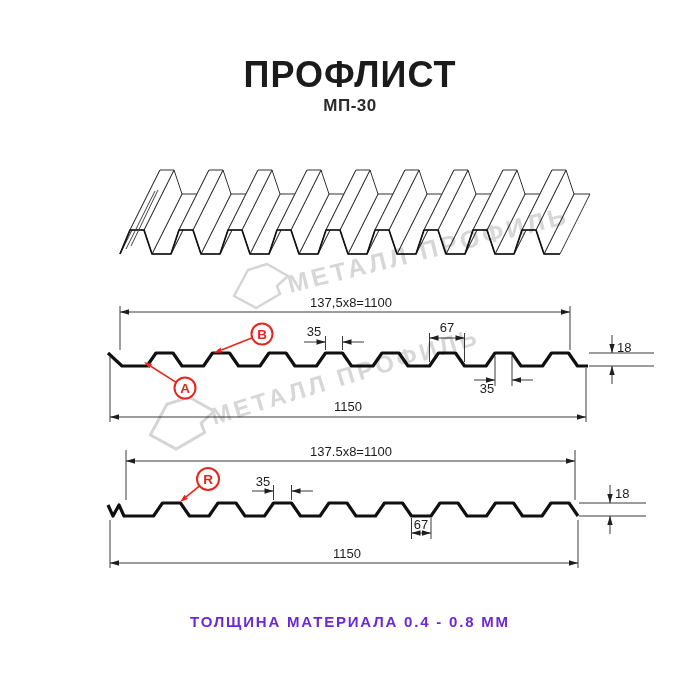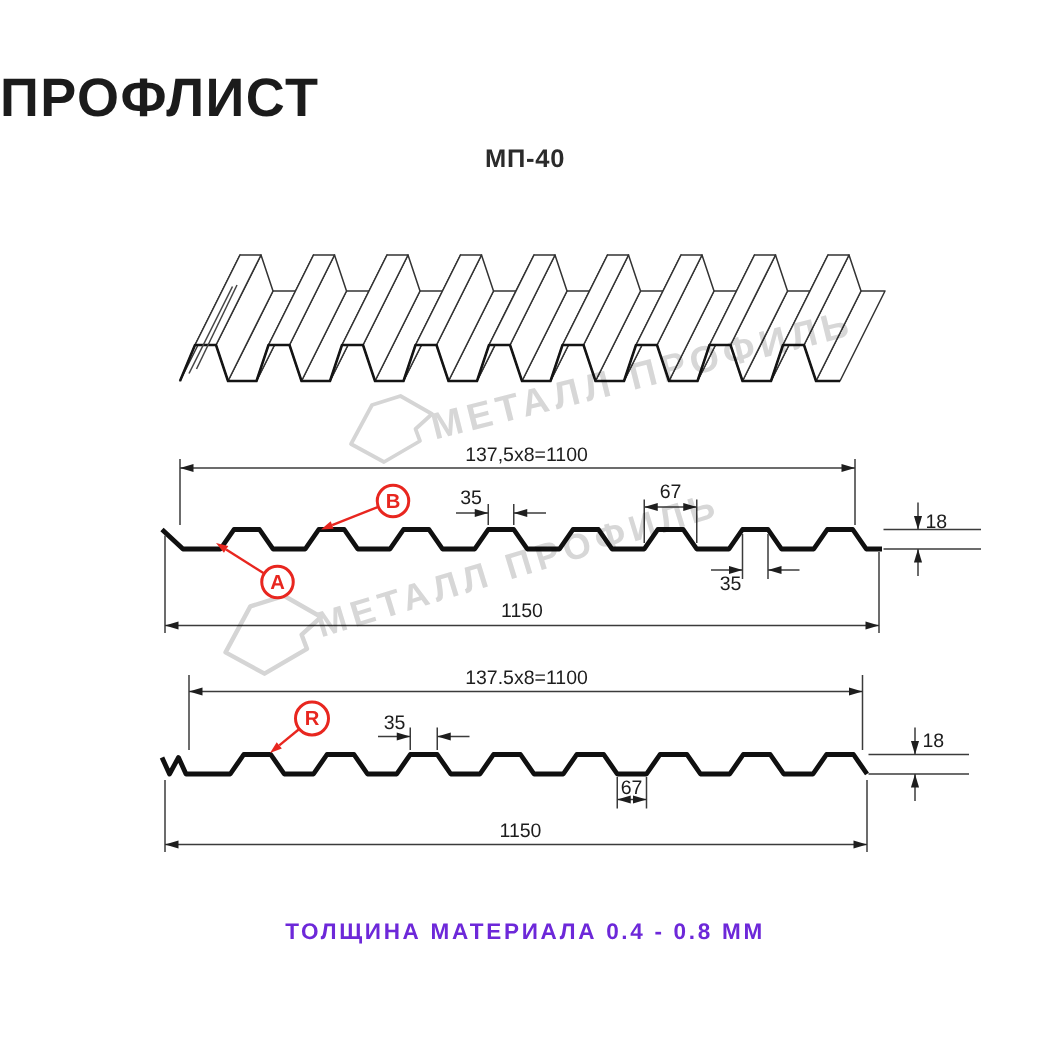--- a/index.html
+++ b/index.html
@@ -1,18 +1,18 @@
 <!DOCTYPE html>
 <html><head>
 <meta charset="utf-8">
 <style>
   html,body{margin:0;padding:0;}
   .page{position:relative;width:700px;height:700px;background:#ffffff;overflow:hidden;
         font-family:"Liberation Sans","DejaVu Sans",sans-serif;}
-  .title{position:absolute;top:44px;left:0;width:100%;
+  .title{position:absolute;top:54px;left:0;width:100%;text-align:center;
          font-size:36px;font-weight:800;letter-spacing:1px;color:#1b1b1b;}
   .subtitle{position:absolute;top:96px;left:0;width:100%;text-align:center;
          font-size:17px;font-weight:700;letter-spacing:.5px;color:#2b2b2b;}
   .footer{position:absolute;top:613px;left:0;width:100%;text-align:center;
          font-size:15px;font-weight:700;letter-spacing:1.8px;color:#6d28d9;}
   svg{position:absolute;left:0;top:0;}
   .dim{stroke:#3b3b3b;stroke-width:1;}
   .arr{fill:#1e1e1e;}
   .profile{fill:none;stroke:#101010;stroke-width:3.2;stroke-linejoin:round;}
   .q{fill:#ffffff;stroke:#333333;stroke-width:1;stroke-linejoin:round;}
@@ -25,21 +25,21 @@
   .mtext{font-size:13.5px;font-weight:bold;fill:#e8261f;text-anchor:middle;}
   .wm{mix-blend-mode:multiply;}
   .wmtext{font-weight:bold;font-size:25px;fill:#d7d7d7;letter-spacing:3.5px;}
   .wmlogo{fill:none;stroke:#d5d5d5;stroke-width:2.5;stroke-linejoin:round;}
 </style>
 </head>
 <body>
 
 <div class="page">
   <div class="title">ПРОФЛИСТ</div>
-  <div class="subtitle">МП-40</div>
+  <div class="subtitle">МП-30</div>
 
   <svg width="700" height="700" viewBox="0 0 700 700">
 
     <g id="view3d">
         <path d="M152 254 L171 254 L201 194 L182 194 Z" class="q"></path>
         <path d="M201 254 L220 254 L250 194 L231 194 Z" class="q"></path>
         <path d="M250 254 L269 254 L299 194 L280 194 Z" class="q"></path>
         <path d="M299 254 L318 254 L348 194 L329 194 Z" class="q"></path>
         <path d="M348 254 L367 254 L397 194 L378 194 Z" class="q"></path>
         <path d="M397 254 L416 254 L446 194 L427 194 Z" class="q"></path>

